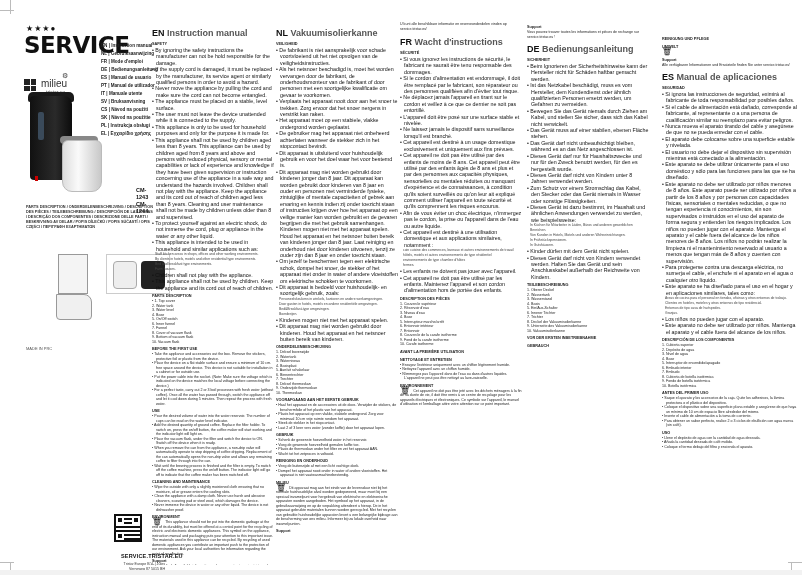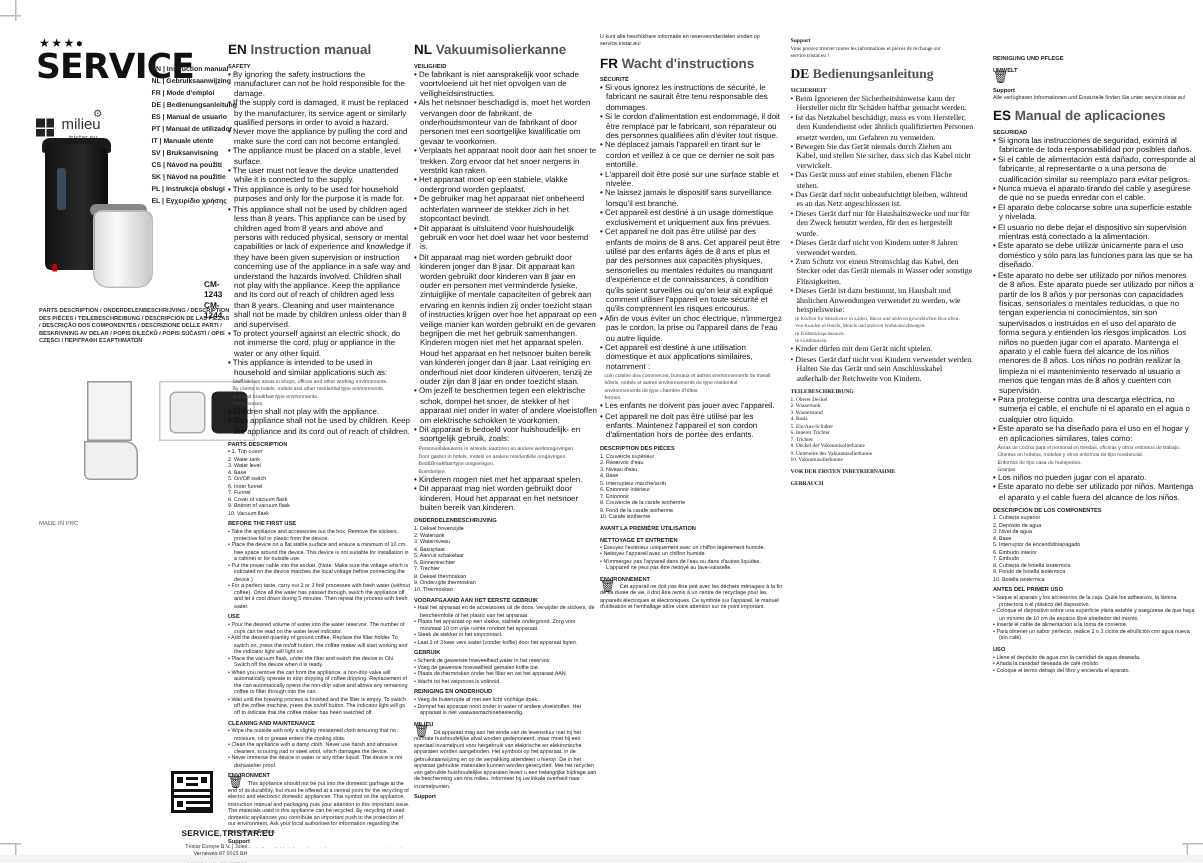--- a/index.html
+++ b/index.html
@@ -296,21 +296,21 @@
     <h3>NETTOYAGE ET ENTRETIEN</h3>
     <ul class="small">
       <li>Essuyez l'extérieur uniquement avec un chiffon légèrement humide.</li>
       <li>Nettoyez l'appareil avec un chiffon humide.</li>
       <li>N'immergez pas l'appareil dans de l'eau ou dans d'autres liquides. L'appareil ne peut pas être nettoyé au lave-vaisselle.</li>
     </ul>
     <h3>ENVIRONNEMENT</h3>
     <div class="small"><span class="weee">🗑</span><span>Cet appareil ne doit pas être jeté avec les déchets ménagers à la fin de sa durée de vie, il doit être remis à un centre de recyclage pour les appareils électriques et électroniques. Ce symbole sur l'appareil, le manuel d'utilisation et l'emballage attire votre attention sur ce point important.</span></div>
   </div>
 
-  <div class="col" style="left: 527px; top: 22px; overflow: hidden; max-height: 543px; font-family: Liberation Serif, serif;">
+  <div class="col" style="left: 527px; top: 22px; overflow: hidden; max-height: 543px;">
     <h3 style="text-transform:none">Support</h3>
     <div class="small" style="margin-bottom:5px">Vous pouvez trouver toutes les informations et pièces de rechange sur service.tristar.eu !</div>
     <h1><b>DE</b> <span>Bedienungsanleitung</span></h1>
     <h3>SICHERHEIT</h3>
     <ul class="big">
       <li>Beim Ignorieren der Sicherheitshinweise kann der Hersteller nicht für Schäden haftbar gemacht werden.</li>
       <li>Ist das Netzkabel beschädigt, muss es vom Hersteller, dem Kundendienst oder ähnlich qualifizierten Personen ersetzt werden, um Gefahren zu vermeiden.</li>
       <li>Bewegen Sie das Gerät niemals durch Ziehen am Kabel, und stellen Sie sicher, dass sich das Kabel nicht verwickelt.</li>
       <li>Das Gerät muss auf einer stabilen, ebenen Fläche stehen.</li>
       <li>Das Gerät darf nicht unbeaufsichtigt bleiben, während es an das Netz angeschlossen ist.</li>

